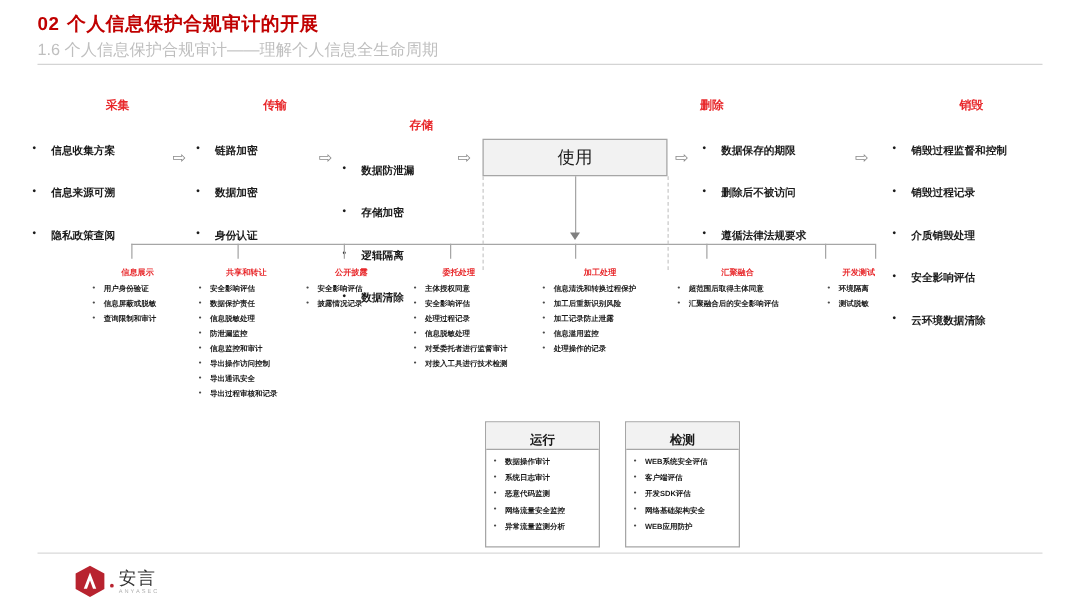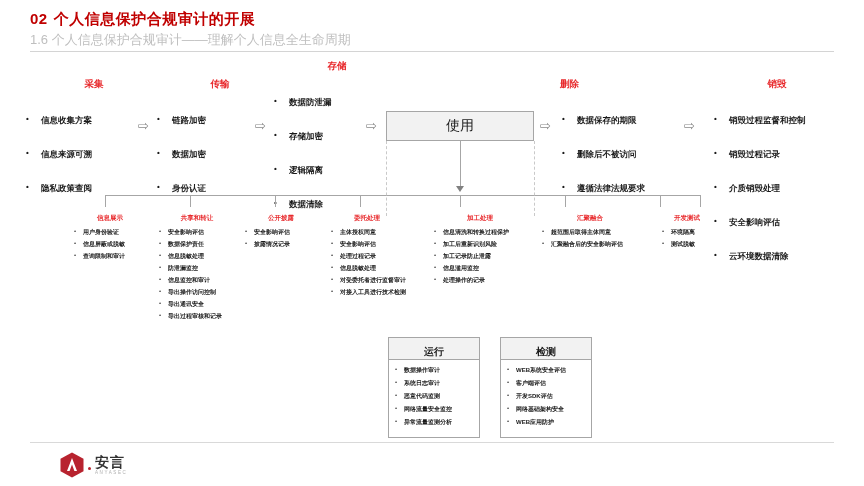--- a/index.html
+++ b/index.html
@@ -52,21 +52,21 @@
   .bbox ul { list-style:none; padding:6px 4px 6px 4px; }
   .bbox li { position:relative; font-size:6px; font-weight:bold; color:#1a1a1a; white-space:nowrap; line-height:8px; margin-bottom:5px; padding-left:11px; }
   .bbox li::before { content:"\2022"; position:absolute; left:2px; top:-1px; font-size:6px; color:#4a4a4a; }
 
   
   .foot-rule { position:absolute; left:30px; top:442px; width:804px; height:1px; background:#d9d9d9; }
   .logo { position:absolute; left:60px; top:452px; display:flex; align-items:center; gap:4px; }
   .logo-mark { width:24px; height:26px; position:relative; }
   .logo-dot { width:3px; height:3px; border-radius:50%; background:#b8232f; align-self:flex-end; margin-bottom:8px;}
   .logo-txt { display:flex; flex-direction:column; line-height:1; }
-  .logo-cn { font-size:14px; font-weight:bold; color:#333; letter-spacing:1px; }
+  .logo-cn { font-size:14px; font-weight:normal; color:#333; letter-spacing:1px; }
   .logo-en { font-size:4.5px; color:#b0b0b0; letter-spacing:1.6px; margin-top:2px; }
 </style>
 </head>
 <body>
 
 <div id="slide">
 
   <div class="hdr-title">
     <span class="num">02</span><span>个人信息保护合规审计的开展</span>
   </div>
@@ -86,21 +86,21 @@
   <div class="stage" style="left:155px; top:78px; width:130px;">
     <div class="stage-title">传输</div>
     <ul>
       <li>链路加密</li>
       <li>数据加密</li>
       <li>身份认证</li>
     </ul>
   </div>
   <div class="arrow" style="left:255px; top:119px;">⇨</div>
 
-  <div class="stage" style="left:272px; top:60px; width:130px;">
+  <div class="stage" style="left:272px; top:94px; width:130px;">
     <div class="stage-title">存储</div>
     <ul>
       <li>数据防泄漏</li>
       <li>存储加密</li>
       <li>逻辑隔离</li>
       <li>数据清除</li>
     </ul>
   </div>
   <div class="arrow" style="left:366px; top:119px;">⇨</div>
 

